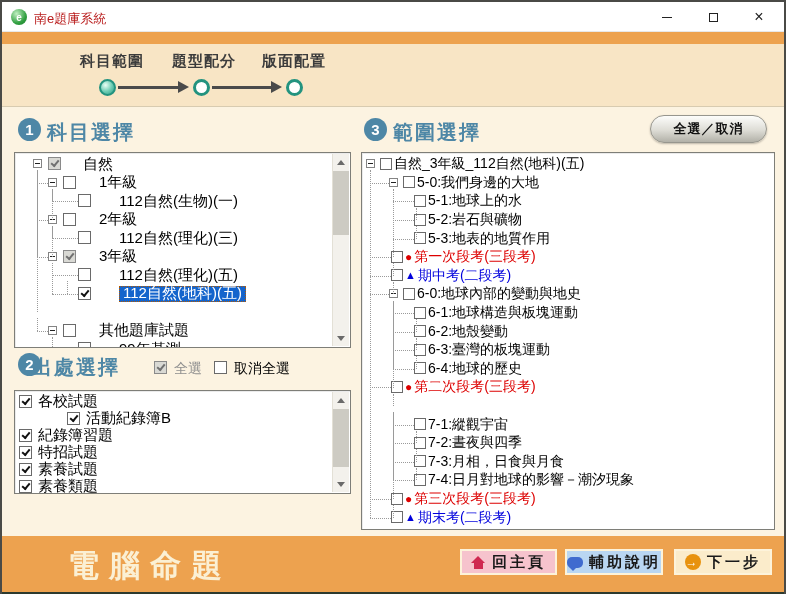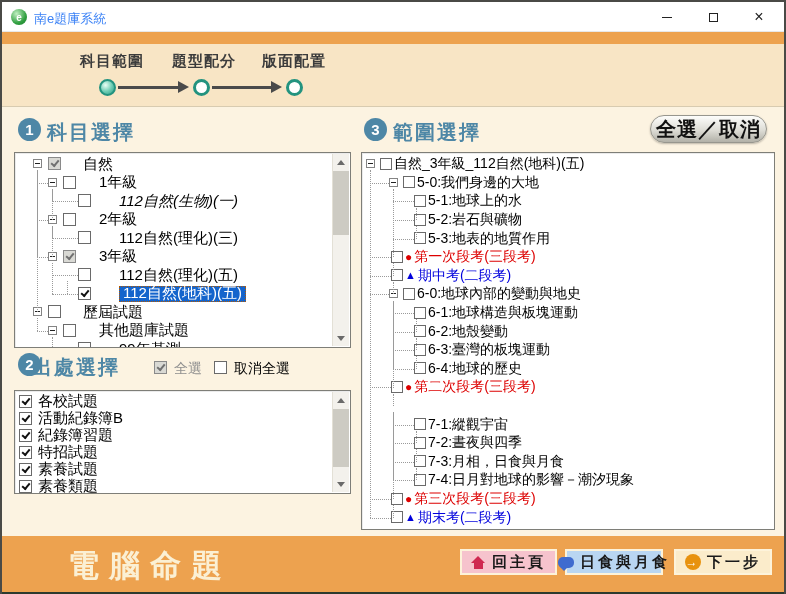--- a/index.html
+++ b/index.html
@@ -4,21 +4,21 @@
 <style>
   * { margin:0; padding:0; box-sizing:border-box; }
   html,body { width:786px; height:594px; overflow:hidden; font-family:"Liberation Sans", sans-serif; }
   .window { position:relative; width:786px; height:594px; background:#fcf3e1; border:2px solid #4a4a46; }
 
   
   .titlebar { position:absolute; left:0; top:0; width:100%; height:30px; background:#ffffff; border-bottom:1px solid #e8e8e8; }
   .app-icon { position:absolute; left:9px; top:7px; width:16px; height:16px; border-radius:50%;
     background:radial-gradient(circle at 35% 30%, #c2f0c3, #2f9e3f 62%, #1c7a2c);
     color:#fff; font-size:10px; font-weight:bold; display:flex; align-items:center; justify-content:center; }
-  .wtitle { position:absolute; left:32px; top:8px; font-size:13px; color:#3b82f6; }
+  .wtitle { position:absolute; left:32px; top:8px; font-size:13px; color:#b91c1c; }
   .win-controls { position:absolute; right:2px; top:0; height:30px; display:flex; }
   .wc { width:46px; height:30px; display:flex; align-items:center; justify-content:center; color:#222; }
   .wc .bar { width:10px; height:1px; background:#222; }
   .wc .sq { width:9px; height:9px; border:1px solid #222; background:transparent; }
   .wc.close { font-size:16px; line-height:1; }
 
   
   .orange-strip { position:absolute; left:0; top:30px; width:100%; height:12px; background:var(--accent-orange,#eda24f); }
   .toolbar { position:absolute; left:0; top:42px; width:100%; height:63px; background:#f8e5c5; border-bottom:1px solid #d8cbb0; }
   .step-label { position:absolute; top:8px; font-size:15px; font-weight:bold; color:#3c3c3c; letter-spacing:1px; white-space:nowrap; }
@@ -75,21 +75,21 @@
   .tri-down { width:0; height:0; border-left:4px solid transparent; border-right:4px solid transparent; border-top:5px solid #6a6a6a; }
   .sb-thumb { position:absolute; left:0; width:16px; background:#cdcbc3; }
 
   
   .hdr-cb-label { position:absolute; font-size:14px; white-space:nowrap; }
   .gray-text { color:#8f8f8f; }
 
   
   .pill { position:absolute; left:648px; top:113px; width:117px; height:28px; border-radius:14px;
     background:linear-gradient(#fdfdfb, #dddcd5 55%, #b2b1a8); border:1px solid #97968e;
-    box-shadow:0 1px 2px rgba(0,0,0,0.25); font-size:20px; font-weight:bold; color:#111;
+    box-shadow:0 1px 2px rgba(0,0,0,0.25); font-size:13px; font-weight:bold; color:#111;
     display:flex; align-items:center; justify-content:center; letter-spacing:1px; }
 
   
   .footer { position:absolute; left:0; top:534px; width:100%; height:56px; background:var(--accent-orange,#eda24f); }
   .brand { position:absolute; left:66px; top:9px; font-size:31px; font-weight:bold; color:#fbf0d4; letter-spacing:10px; white-space:nowrap; }
   .fbtn { position:absolute; top:13px; height:26px; border:2px solid #fdf3da; display:flex; align-items:center; justify-content:center;
     gap:6px; font-size:15px; font-weight:bold; color:#1a1a1a; letter-spacing:3px; white-space:nowrap; }
   .fb1 { left:458px; width:97px; background:#f6c3cd; }
   .fb2 { left:563px; width:98px; background:#b9d6f2; }
   .fb3 { left:672px; width:98px; background:#fbeccb; }
@@ -157,21 +157,21 @@
           <span class="stub" style="left: 22px; width: 11px; top: 9.25px;"></span>
           <span class="ex" style="left: 33px; top: 4.25px;"></span>
           <span class="cb cb13" style="left: 48px; top: 2.25px;"></span>
           <span class="tlabel" style="left: 84px;">
             <span>1年級</span>
           </span>
         </div>
         <div class="trow" style="top: 39px; height: 18.5px; font-size: 15px;">
           <span class="stub" style="left: 37px; width: 26px; top: 9.25px;"></span>
           <span class="cb cb13" style="left: 63px; top: 2.25px;"></span>
-          <span class="tlabel" style="left: 104px; font-style: italic;">
+          <span class="tlabel" style="left: 104px;">
             <span>112自然(生物)(一)</span>
           </span>
         </div>
         <div class="trow" style="top: 57.5px; height: 18.5px; font-size: 15px;">
           <span class="stub" style="left: 22px; width: 11px; top: 9.25px;"></span>
           <span class="ex" style="left: 33px; top: 4.25px;"></span>
           <span class="cb cb13" style="left: 48px; top: 2.25px;"></span>
           <span class="tlabel" style="left: 84px;">
             <span>2年級</span>
           </span>
@@ -196,27 +196,20 @@
           <span class="cb cb13" style="left: 63px; top: 2.25px;"></span>
           <span class="tlabel" style="left: 104px;">
             <span>112自然(理化)(五)</span>
           </span>
         </div>
         <div class="trow" style="top: 131.5px; height: 18.5px; font-size: 15px;">
           <span class="stub" style="left: 37px; width: 26px; top: 9.25px;"></span>
           <span class="cb cb13 on" style="left: 63px; top: 2.25px;"></span>
           <span class="tlabel sel" style="left: 104px; top: 1px; height: 16.5px;">
             <span>112自然(地科)(五)</span>
-          </span>
-        </div>
-        <div class="trow" style="top: 150px; height: 18.5px; font-size: 15px;">
-          <span class="ex" style="left: 18px; top: 4.25px;"></span>
-          <span class="cb cb13" style="left: 33px; top: 2.25px;"></span>
-          <span class="tlabel" style="left: 68px;">
-            <span>歷屆試題</span>
           </span>
         </div>
         <div class="trow" style="top: 168.5px; height: 18.5px; font-size: 15px;">
           <span class="stub" style="left: 22px; width: 11px; top: 9.25px;"></span>
           <span class="ex" style="left: 33px; top: 4.25px;"></span>
           <span class="cb cb13" style="left: 48px; top: 2.25px;"></span>
           <span class="tlabel" style="left: 84px;">
             <span>其他題庫試題</span>
           </span>
         </div>
@@ -254,21 +247,21 @@
   <div class="hdr-cb-label gray-text" style="left:172px; top:358px;">全選</div>
   <span class="cb cb13" style="left:212px; top:359px;"></span>
   <div class="hdr-cb-label" style="left:232px; top:358px;">取消全選</div>
 
   <div class="panel" id="box2">
     <div class="panel-inner" id="list2">
         <div class="trow" style="top: 2px; height: 17px; font-size: 15px;">
           <span class="cb cb13 on" style="left: 4px; top: 1.5px;"></span>
           <span class="tlabel" style="left: 23px;">各校試題</span>
         </div>
-        <div class="trow" style="top: 19px; height: 17px; font-size: 15px;">
+        <div class="trow" style="top: 19px; height: 17px; font-size: 15px; margin-left: 48px;">
           <span class="cb cb13 on" style="left: 4px; top: 1.5px;"></span>
           <span class="tlabel" style="left: 23px;">活動紀錄簿B</span>
         </div>
         <div class="trow" style="top: 36px; height: 17px; font-size: 15px;">
           <span class="cb cb13 on" style="left: 4px; top: 1.5px;"></span>
           <span class="tlabel" style="left: 23px;">紀錄簿習題</span>
         </div>
         <div class="trow" style="top: 53px; height: 17px; font-size: 15px;">
           <span class="cb cb13 on" style="left: 4px; top: 1.5px;"></span>
           <span class="tlabel" style="left: 23px;">特招試題</span>
@@ -470,21 +463,21 @@
   </div>
 
   <div class="footer">
     <div class="brand">電腦命題</div>
     <div class="fbtn fb1">
       <span class="i-home"></span>
       <span>回主頁</span>
     </div>
     <div class="fbtn fb2">
       <span class="i-chat"></span>
-      <span>日食與月食</span>
+      <span>輔助說明</span>
     </div>
     <div class="fbtn fb3">
       <span class="i-next"></span>
       <span>下一步</span>
     </div>
   </div>
 
   <div class="bottom-strip"></div>
 </div>
 

